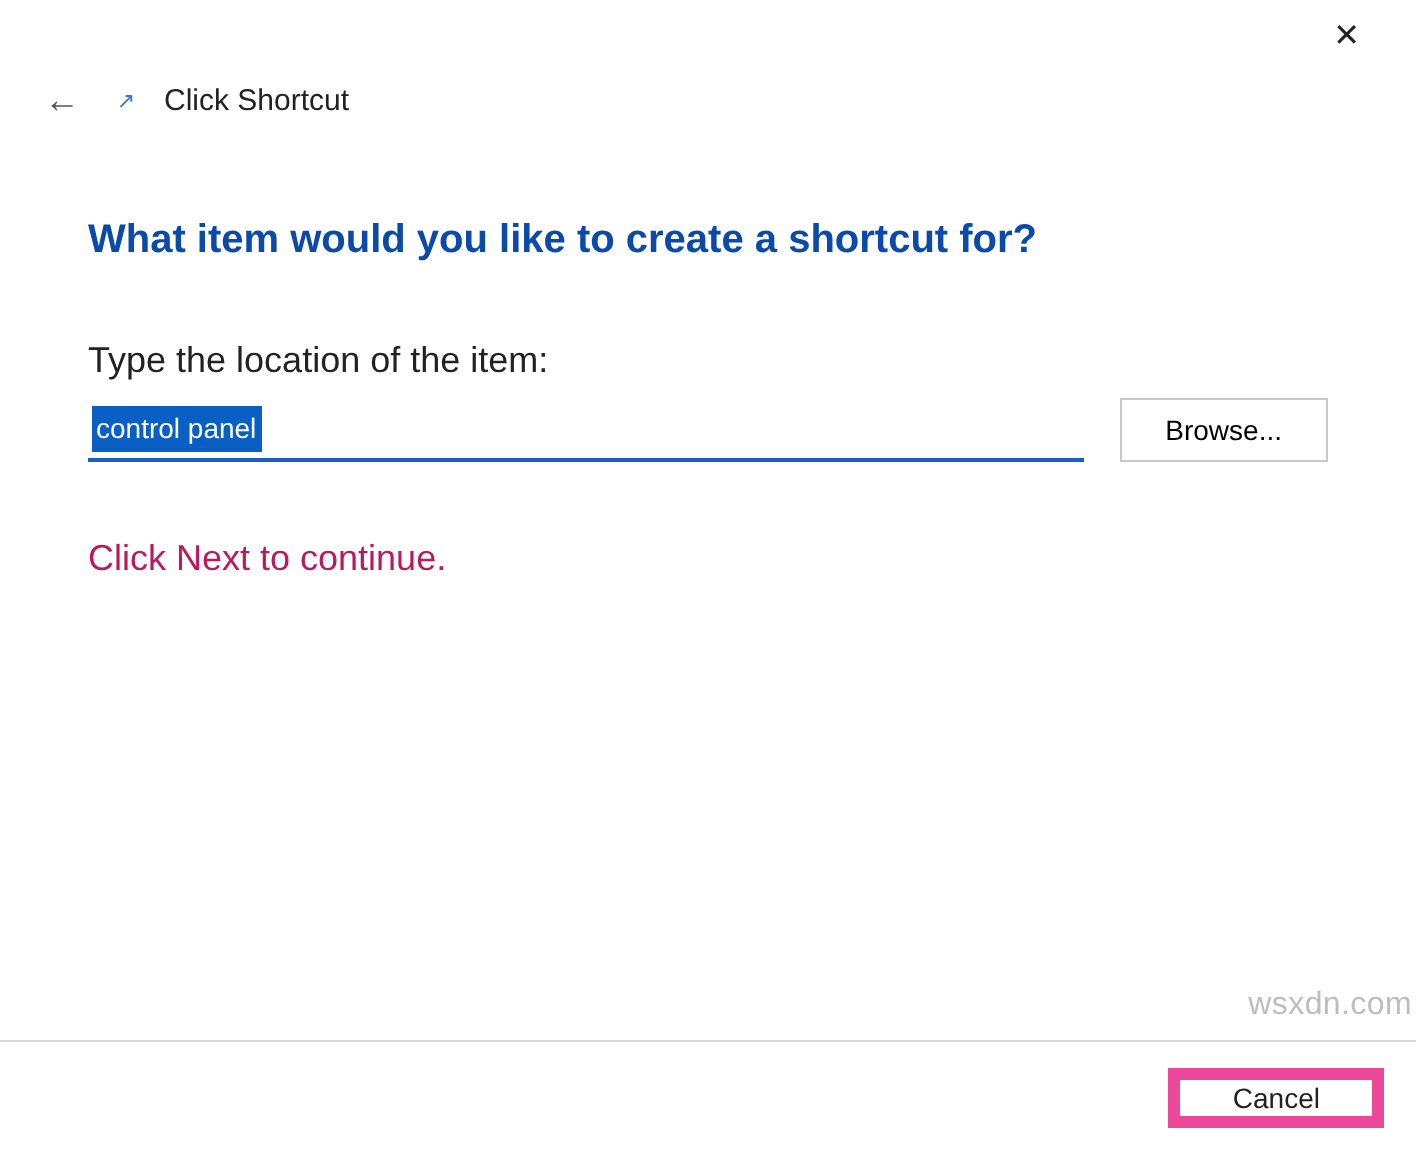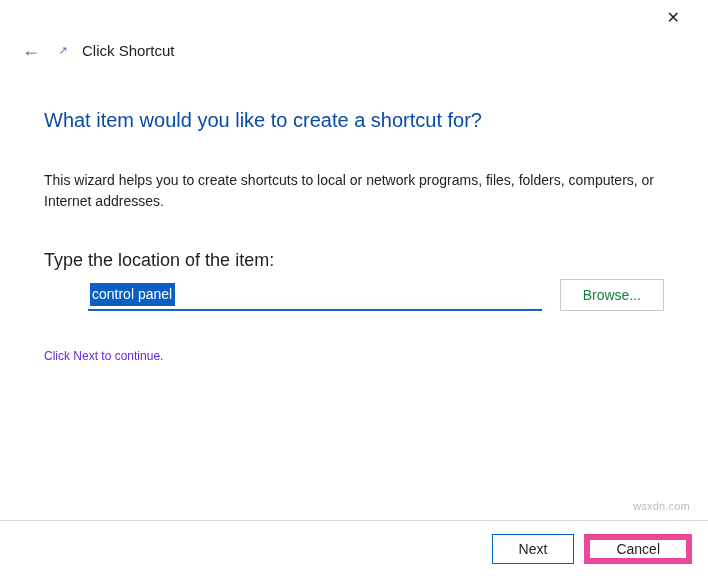--- a/index.html
+++ b/index.html
@@ -51,21 +51,21 @@
       font-size: 15px;
       color: #222;
       margin-left: 2px;
     }
     .content {
       padding: 44px 44px 0 44px;
     }
     .heading {
       font-size: 20px;
       color: #0a4aa8;
-      font-weight: 400;
+      font-weight: 700;
       margin-bottom: 38px;
     }
     .description {
       font-size: 14px;
       color: #222;
       line-height: 1.5;
       margin-bottom: 38px;
     }
     .field-label {
       font-size: 18px;
@@ -74,21 +74,20 @@
     }
     .input-row {
       display: flex;
       align-items: flex-start;
       gap: 18px;
       margin-bottom: 38px;
     }
     .location-wrap {
       flex: 1;
       position: relative;
-      margin-left: 44px;
     }
     .location-input {
       width: 100%;
       border: none;
       border-bottom: 2px solid #1a5fc4;
       background: #fff;
       font-size: 14px;
       padding: 6px 2px 6px 2px;
       outline: none;
       height: 32px;
@@ -101,28 +100,28 @@
       color: #fff;
       font-size: 14px;
       padding: 1px 3px 2px 2px;
       line-height: 20px;
       pointer-events: none;
     }
     .browse-btn {
       border: 1px solid #c8c8c8;
       background: #fff;
       font-size: 14px;
-      color: #15803d;
+      color: #000000;
       padding: 6px 22px;
       height: 32px;
       cursor: pointer;
     }
     .continue-text {
-      font-size: 12px;
-      color: #6d28d9;
+      font-size: 18px;
+      color: #be185d;
     }
     .footer {
       position: absolute;
       bottom: 0;
       left: 0;
       right: 0;
       height: 56px;
       border-top: 1px solid #d9d9d9;
       display: flex;
       justify-content: flex-end;
@@ -139,52 +138,50 @@
       height: 30px;
       padding: 0 26px;
       cursor: pointer;
     }
     .footer-btn.primary {
       border: 1px solid #0a5fc4;
     }
     .watermark {
       position: absolute;
       bottom: 64px;
-      right: 18px;
-      font-size: 11px;
+      right: 2px;
+      font-size: 16px;
       color: #bdbdbd;
       letter-spacing: 0.2px;
       text-align: right;
     }
   </style>
 </head>
 <body>
 
 <div class="titlebar">
   <span class="close-x">✕</span>
 </div>
 
 <div class="header-row">
   <span class="back-arrow">←</span>
   <span class="wizard-icon">↗</span>
   <span class="wizard-title">Click Shortcut</span>
 </div>
 
 <div class="content">
   <h1 class="heading">What item would you like to create a shortcut for?</h1>
-  <p class="description">This wizard helps you to create shortcuts to local or network programs, files, folders, computers, or Internet addresses.</p>
   <div class="field-label">Type the location of the item:</div>
   <div class="input-row">
     <div class="location-wrap">
       <input type="text" class="location-input" value="control panel" style="">
       <span class="selected-text">control panel</span>
     </div>
     <button class="browse-btn">Browse...</button>
   </div>
   <div class="continue-text">Click Next to continue.</div>
 </div>
 
 <div class="watermark">wsxdn.com</div>
 
 <div class="footer">
-  <button class="footer-btn primary">Next</button>
   <button class="footer-btn">Cancel</button>
 </div>
 
 </body></html>

